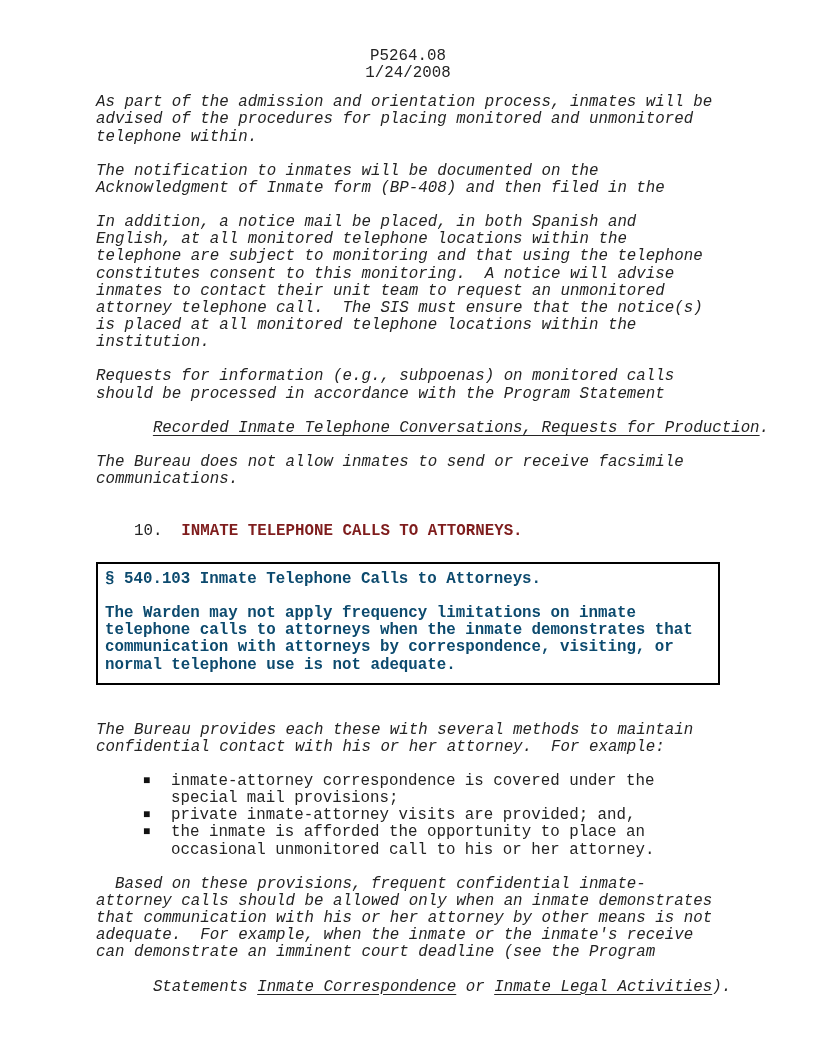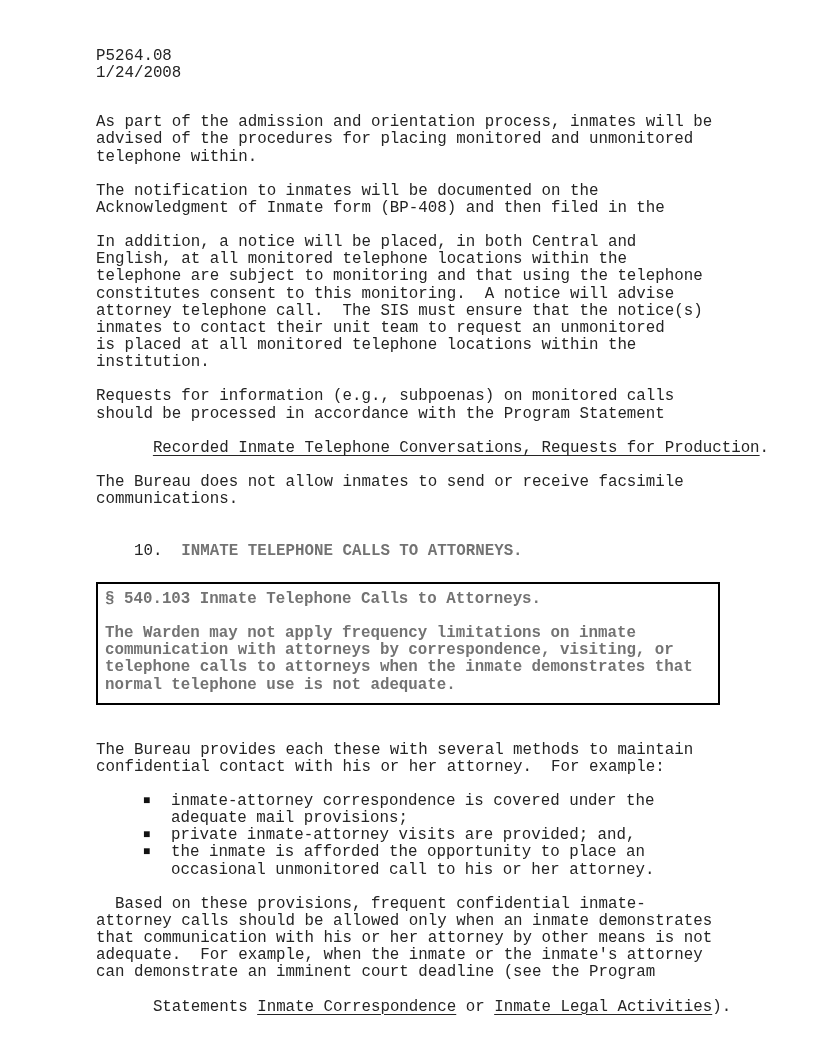--- a/index.html
+++ b/index.html
@@ -15,37 +15,37 @@
     background: #ffffff;
     color: #242424;
     font-family: "Liberation Mono", "DejaVu Sans Mono", monospace;
     font-size: 15.8px;
     line-height: 17.15px;
     padding: 48px 96px 0 96px;
     overflow: hidden;
   }
   .line { white-space: pre; }
   .header {
-    text-align: left;
-    margin: 0 0 32px 0;
+    text-align: center;
+    margin: 0 0 12px 0;
   }
-  .para { margin: 0 0 17px 0; }
+  .para { margin: 0 0 17px 0; font-style: italic; }
   .u {
     text-decoration: underline;
     text-decoration-thickness: 1px;
     text-underline-offset: 3px;
   }
   .section-heading { margin: 0 0 5px 0; }
-  .bold { font-weight: bold; color: #737373; }
+  .bold { font-weight: bold; color: #7f1d1d; }
   .reg-box {
     border: 2px solid #000000;
     box-sizing: border-box;
     padding: 7px 6px 9px 7px;
     font-weight: bold;
-    color: #737373;
+    color: #0c4a6e;
     margin: 0 0 37px 0;
   }
   .reg-box .box-heading { margin: 0 0 17px 0; }
   .bullets { margin: 0 0 17px 0; }
   .bullet-row { display: flex; padding-left: 47px; }
   .bullet-marker {
     flex: 0 0 28px;
     width: 28px;
     font-size: 12px;
     line-height: 17.15px;
@@ -68,26 +68,26 @@
       <div class="line">advised of the procedures for placing monitored and unmonitored</div>
       <div class="line">telephone within.</div>
     </div>
 
   <div class="para">
       <div class="line">The notification to inmates will be documented on the</div>
       <div class="line">Acknowledgment of Inmate form (BP-408) and then filed in the</div>
     </div>
 
   <div class="para">
-      <div class="line">In addition, a notice will be placed, in both Central and</div>
+      <div class="line">In addition, a notice mail be placed, in both Spanish and</div>
       <div class="line">English, at all monitored telephone locations within the</div>
       <div class="line">telephone are subject to monitoring and that using the telephone</div>
       <div class="line">constitutes consent to this monitoring.  A notice will advise</div>
+      <div class="line">inmates to contact their unit team to request an unmonitored</div>
       <div class="line">attorney telephone call.  The SIS must ensure that the notice(s)</div>
-      <div class="line">inmates to contact their unit team to request an unmonitored</div>
       <div class="line">is placed at all monitored telephone locations within the</div>
       <div class="line">institution.</div>
     </div>
 
   <div class="para">
     <div>
         <div class="line">Requests for information (e.g., subpoenas) on monitored calls</div>
         <div class="line">should be processed in accordance with the Program Statement</div>
       </div>
     <div class="line">
@@ -100,37 +100,37 @@
   </div>
 
   <div class="section-heading line">
     <span>10.  </span><span class="bold">INMATE TELEPHONE CALLS TO ATTORNEYS.</span>
   </div>
 
   <div class="reg-box">
     <div class="box-heading line">§ 540.103 Inmate Telephone Calls to Attorneys.</div>
     <div>
         <div class="line">The Warden may not apply frequency limitations on inmate</div>
+        <div class="line">telephone calls to attorneys when the inmate demonstrates that</div>
         <div class="line">communication with attorneys by correspondence, visiting, or</div>
-        <div class="line">telephone calls to attorneys when the inmate demonstrates that</div>
         <div class="line">normal telephone use is not adequate.</div>
       </div>
   </div>
 
   <div class="para">
       <div class="line">The Bureau provides each these with several methods to maintain</div>
       <div class="line">confidential contact with his or her attorney.  For example:</div>
     </div>
 
   <div class="bullets">
     <div class="bullet-row">
       <span class="bullet-marker">■</span>
       <div class="bullet-text">
           <div class="line">inmate-attorney correspondence is covered under the</div>
-          <div class="line">adequate mail provisions;</div>
+          <div class="line">special mail provisions;</div>
         </div>
     </div>
     <div class="bullet-row">
       <span class="bullet-marker">■</span>
       <div class="bullet-text">
           <div class="line">private inmate-attorney visits are provided; and,</div>
         </div>
     </div>
     <div class="bullet-row">
       <span class="bullet-marker">■</span>
@@ -139,21 +139,21 @@
           <div class="line">occasional unmonitored call to his or her attorney.</div>
         </div>
     </div>
   </div>
 
   <div class="para">
     <div>
         <div class="line">  Based on these provisions, frequent confidential inmate-</div>
         <div class="line">attorney calls should be allowed only when an inmate demonstrates</div>
         <div class="line">that communication with his or her attorney by other means is not</div>
-        <div class="line">adequate.  For example, when the inmate or the inmate's attorney</div>
+        <div class="line">adequate.  For example, when the inmate or the inmate's receive</div>
         <div class="line">can demonstrate an imminent court deadline (see the Program</div>
       </div>
     <div class="line">
       <span>Statements </span><span class="u">Inmate Correspondence</span><span> or </span><span class="u">Inmate Legal Activities</span><span>).</span>
     </div>
   </div>
 
 </div>
 
 </body></html>

